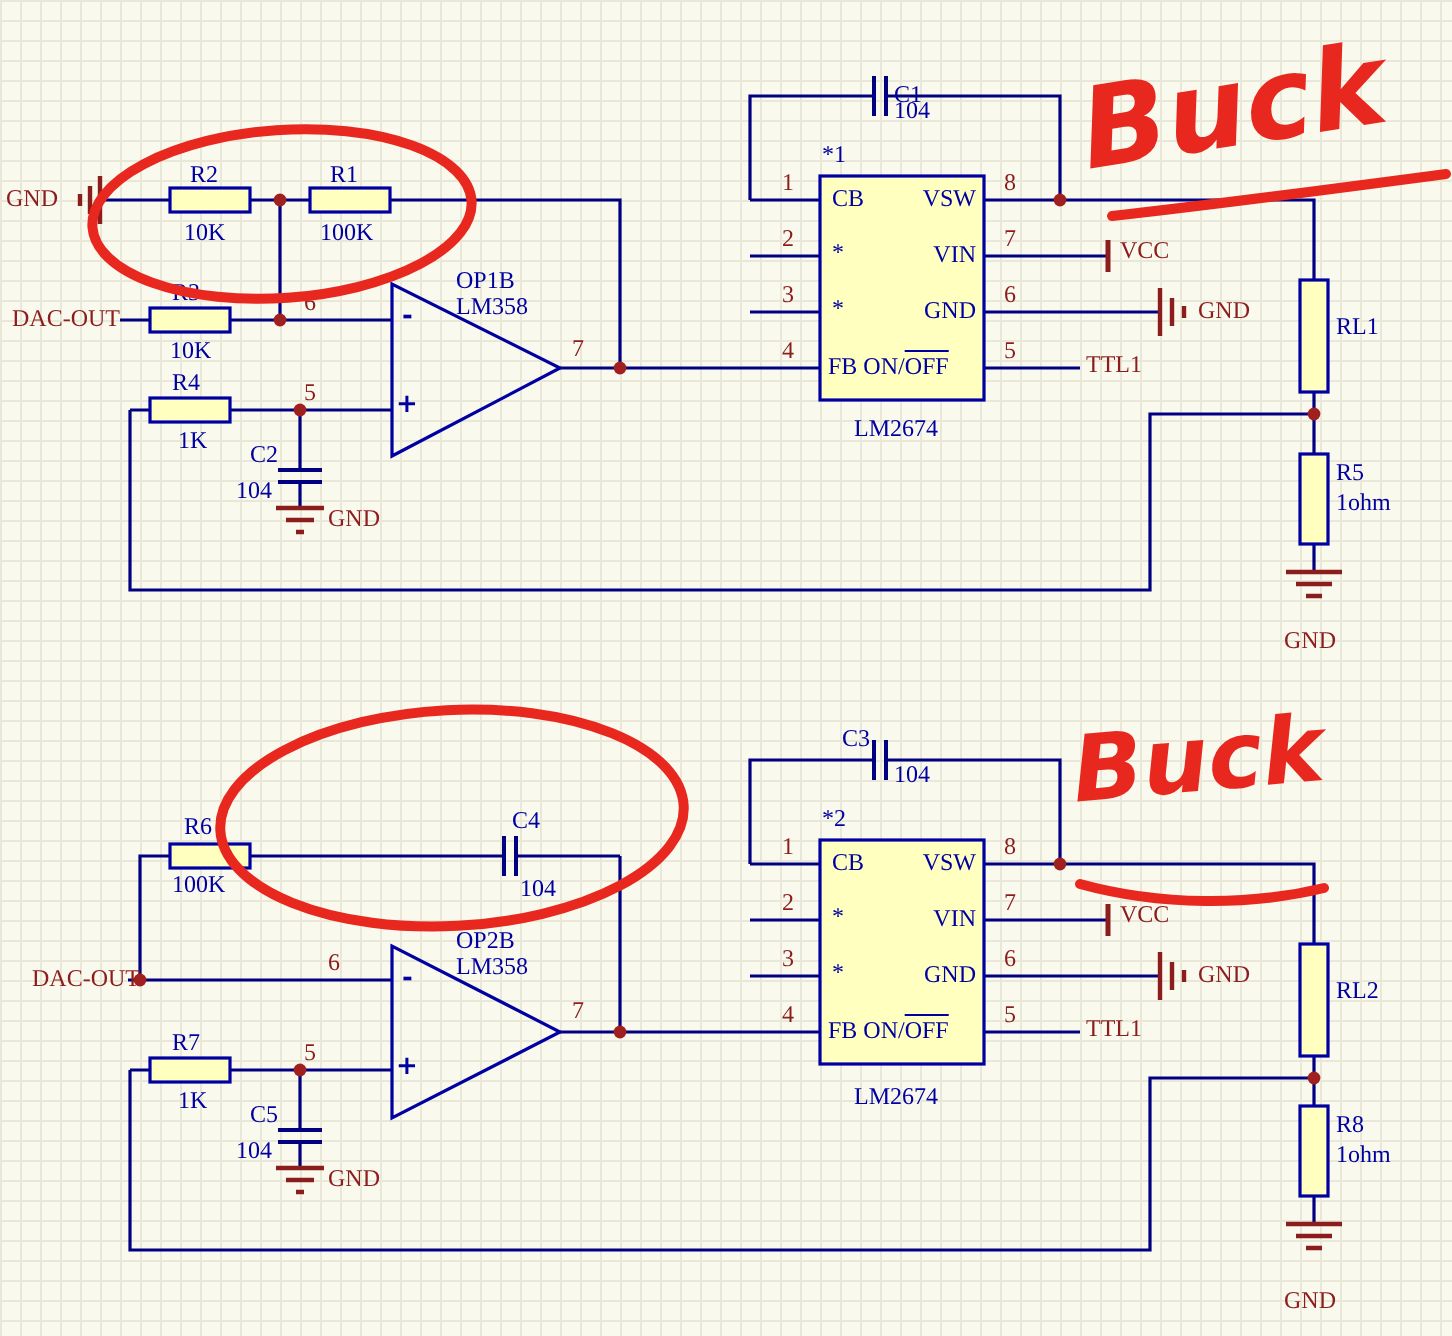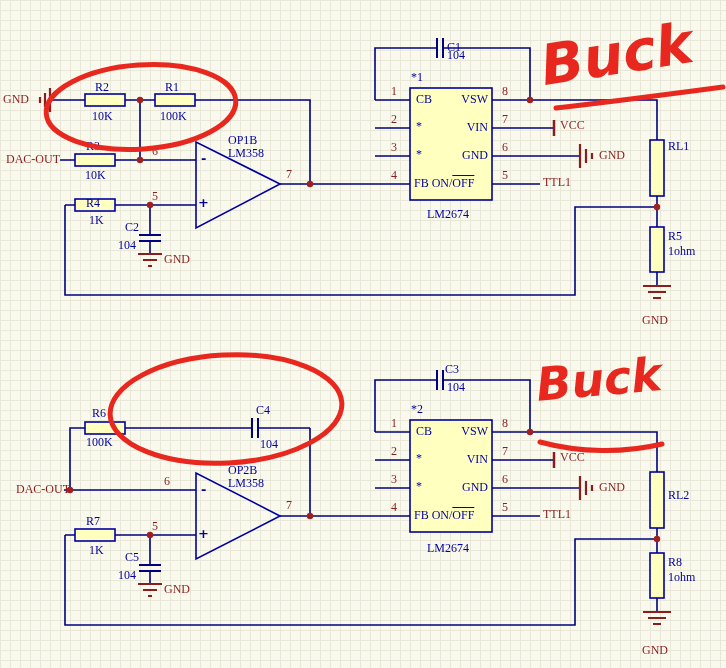--- a/index.html
+++ b/index.html
@@ -106,21 +106,21 @@
 
   <span class="lbl maroon" style="left:3px;top:93px">GND</span>
   <span class="lbl blue" style="left:95px;top:81px">R2</span>
   <span class="lbl blue" style="left:92px;top:110px">10K</span>
   <span class="lbl blue" style="left:165px;top:81px">R1</span>
   <span class="lbl blue" style="left:160px;top:110px">100K</span>
   <span class="lbl maroon" style="left:6px;top:153px">DAC-OUT</span>
   <span class="lbl blue" style="left:86px;top:140px">R3</span>
   <span class="lbl blue" style="left:85px;top:169px">10K</span>
   <span class="lbl maroon" style="left:152px;top:145px">6</span>
-  <span class="lbl blue" style="left:86px;top:197px">R4</span>
+  <span class="lbl blue" style="left:86px;top:185px">R4</span>
   <span class="lbl blue" style="left:89px;top:214px">1K</span>
   <span class="lbl maroon" style="left:152px;top:190px">5</span>
   <span class="lbl blue" style="left:228px;top:134px">OP1B</span>
   <span class="lbl blue" style="left:228px;top:147px">LM358</span>
   <span class="lbl sign" style="left:201px;top:153px">-</span>
   <span class="lbl sign" style="left:198px;top:197px">+</span>
   <span class="lbl maroon" style="left:286px;top:168px">7</span>
   <span class="lbl blue" style="left:125px;top:221px">C2</span>
   <span class="lbl blue" style="left:118px;top:239px">104</span>
   <span class="lbl maroon" style="left:164px;top:253px">GND</span>
@@ -142,21 +142,21 @@
   <span class="lbl blue" style="left:416px;top:120px">*</span>
   <span class="lbl blue rt" style="left:446px;top:121px">VIN</span>
   <span class="lbl blue" style="left:416px;top:148px">*</span>
   <span class="lbl blue rt" style="left:446px;top:149px">GND</span>
   <span class="lbl blue" style="left:414px;top:177px"><span>FB ON/</span><span class="ovl">OFF</span></span>
   <span class="lbl blue" style="left:427px;top:208px">LM2674</span>
 
   <span class="lbl maroon" style="left:560px;top:119px">VCC</span>
   <span class="lbl maroon" style="left:599px;top:149px">GND</span>
   <span class="lbl maroon" style="left:543px;top:176px">TTL1</span>
-  <span class="lbl blue" style="left:668px;top:140px">RL1</span>
+  <span class="lbl blue" style="left:668px;top:157px">RL1</span>
   <span class="lbl blue" style="left:668px;top:230px">R5</span>
   <span class="lbl blue" style="left:668px;top:245px">1ohm</span>
   <span class="lbl maroon" style="left:642px;top:314px">GND</span>
 
   <span class="lbl blue" style="left:92px;top:407px">R6</span>
   <span class="lbl blue" style="left:86px;top:436px">100K</span>
   <span class="lbl blue" style="left:256px;top:404px">C4</span>
   <span class="lbl blue" style="left:260px;top:438px">104</span>
   <span class="lbl maroon" style="left:16px;top:483px">DAC-OUT</span>
   <span class="lbl maroon" style="left:164px;top:475px">6</span>
@@ -164,21 +164,21 @@
   <span class="lbl blue" style="left:228px;top:477px">LM358</span>
   <span class="lbl sign" style="left:201px;top:484px">-</span>
   <span class="lbl sign" style="left:198px;top:528px">+</span>
   <span class="lbl maroon" style="left:286px;top:499px">7</span>
   <span class="lbl blue" style="left:86px;top:515px">R7</span>
   <span class="lbl blue" style="left:89px;top:544px">1K</span>
   <span class="lbl maroon" style="left:152px;top:520px">5</span>
   <span class="lbl blue" style="left:125px;top:551px">C5</span>
   <span class="lbl blue" style="left:118px;top:569px">104</span>
   <span class="lbl maroon" style="left:164px;top:583px">GND</span>
-  <span class="lbl blue" style="left:445px;top:363px">C3</span>
+  <span class="lbl blue" style="left:421px;top:363px">C3</span>
   <span class="lbl blue" style="left:447px;top:381px">104</span>
   <span class="lbl blue" style="left:411px;top:403px">*2</span>
 
   <span class="lbl maroon" style="left:391px;top:417px">1</span>
   <span class="lbl maroon" style="left:391px;top:445px">2</span>
   <span class="lbl maroon" style="left:391px;top:473px">3</span>
   <span class="lbl maroon" style="left:391px;top:501px">4</span>
   <span class="lbl maroon" style="left:502px;top:417px">8</span>
   <span class="lbl maroon" style="left:502px;top:445px">7</span>
   <span class="lbl maroon" style="left:502px;top:473px">6</span>

